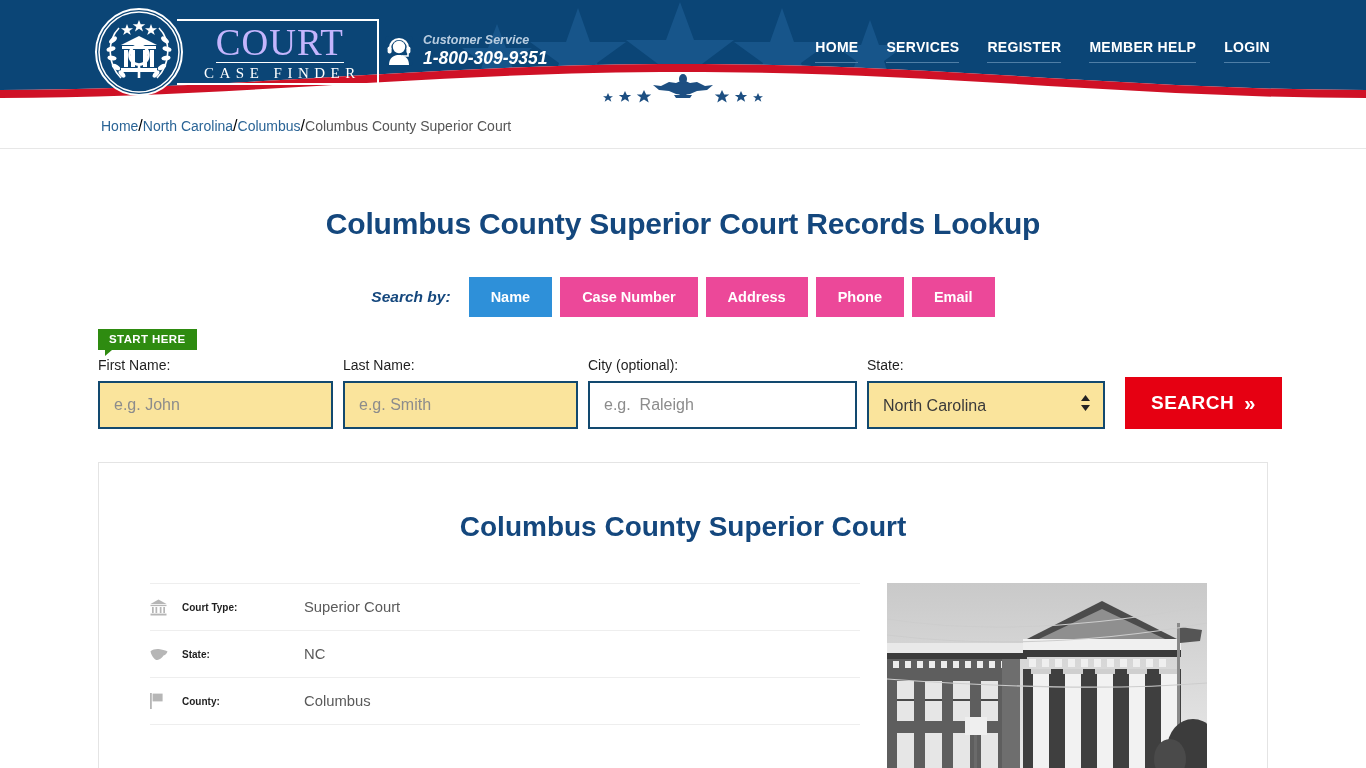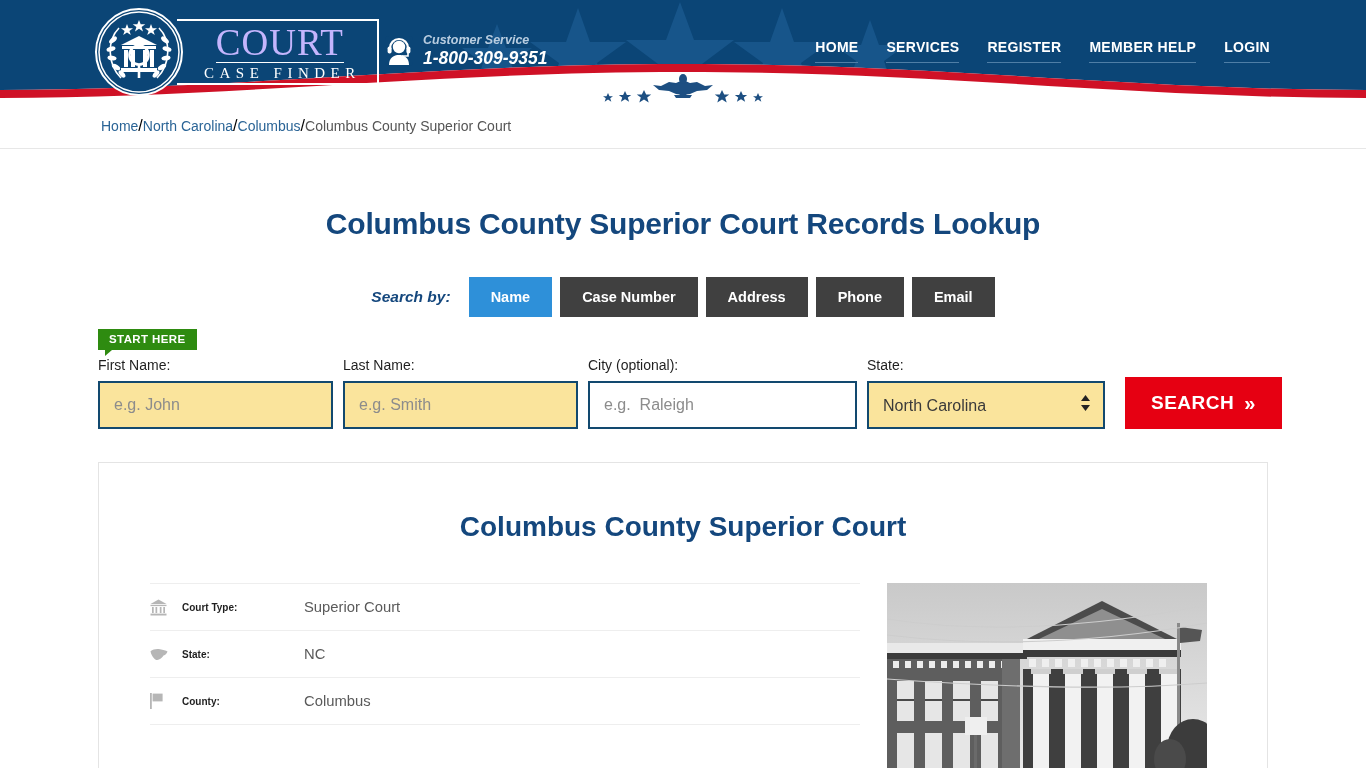--- a/index.html
+++ b/index.html
@@ -144,21 +144,21 @@
   }
   .searchby-label {
     color: #14477d;
     font-size: 15.5px;
     font-style: italic;
     font-weight: bold;
     margin-right: 18px;
   }
   .tab {
     height: 40px;
-    background: #404040;
+    background: #ec4899;
     color: #ffffff;
     font-size: 14.5px;
     font-weight: bold;
     border: none;
     display: inline-flex; align-items: center; justify-content: center;
     margin-right: 8px;
     padding: 0 22px;
     cursor: pointer;
   }
   .tab.active { background: #2e90d9; }

